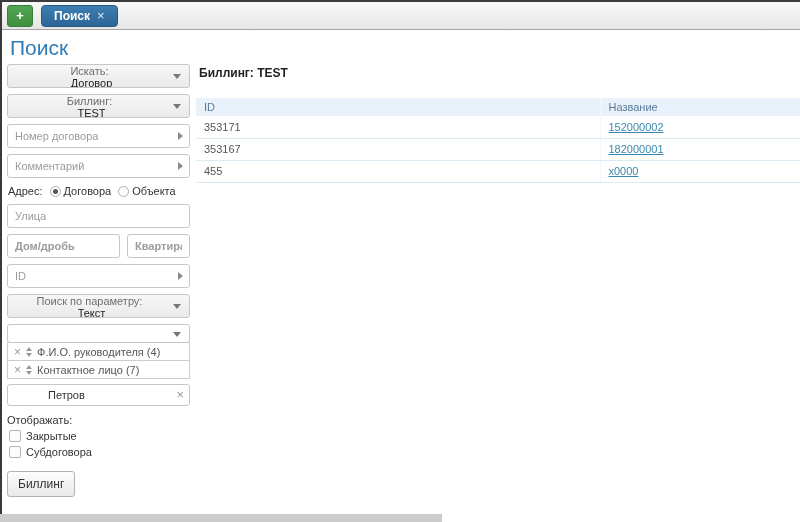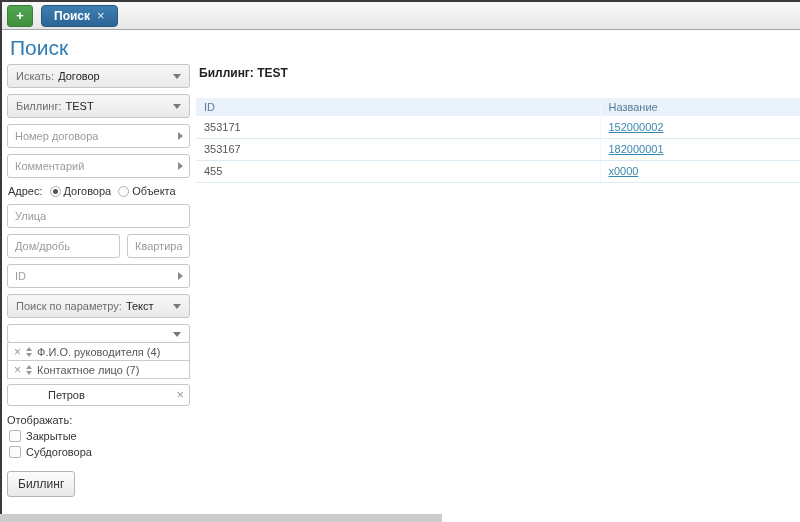--- a/index.html
+++ b/index.html
@@ -34,21 +34,21 @@
 
   .page-title { position:absolute; left:10px; top:36px; font-size:21px; color:#2f7cb7; }
 
   
   .form-col { position:absolute; left:7px; top:64px; width:183px; font-size:11px; }
 
   .sel {
     position:relative; height:24px; margin-bottom:6px; cursor:pointer;
     display:flex; align-items:center; padding:0 22px 0 8px;
     background:linear-gradient(#f7f7f7,#eaeaea); border:1px solid #c6c6c6; border-radius:3px;
-    white-space:nowrap; overflow:hidden;
+    white-space:nowrap; overflow:hidden;flex-direction:column;
   }
   .sel .lbl { color:#6e6e6e; margin-right:4px; }
   .sel .val { color:#222; }
   .caret {
     position:absolute; right:8px; top:50%; margin-top:-2px; width:0; height:0;
     border-left:4px solid transparent; border-right:4px solid transparent; border-top:5px solid #777;
   }
   .sel.empty { background:#fff; height:19px; margin-bottom:0; }
 
   .inp-wrap { position:relative; margin-bottom:6px;border-radius:11px; }
@@ -67,21 +67,21 @@
     display:inline-block; width:11px; height:11px; border-radius:50%;
     border:1px solid #b0b0b0; background:#fdfdfd; margin:0 3px 0 7px; position:relative; cursor:pointer;
   }
   .radio.checked::after {
     content:""; position:absolute; left:2px; top:2px; width:5px; height:5px; border-radius:50%; background:#555;
   }
 
   .house-row { display:flex; gap:7px; margin-bottom:6px; }
   .house-row .inp-wrap { margin-bottom:0; }
   .w-house { width:113px; } .w-apt { width:63px; }
-  .w-house input, .w-apt input { padding-right:7px; }
+  .w-house input, .w-apt input { padding-right:7px;font-weight:bold; }
 
   .chip {
     height:19px; display:flex; align-items:center; padding:0 4px;
     border:1px solid #ccc; background:#fff; color:#555; margin-top:-1px;
   }
   .chip .x { color:#999; font-size:12px; cursor:pointer; padding:0 2px; line-height:1; }
   .sorter { display:inline-flex; flex-direction:column; gap:2px; margin:0 5px 0 3px; cursor:pointer; }
   .sorter i { display:block; width:0; height:0; border-left:3px solid transparent; border-right:3px solid transparent; }
   .sorter .up { border-bottom:4px solid #999; }
   .sorter .down { border-top:4px solid #999; }

